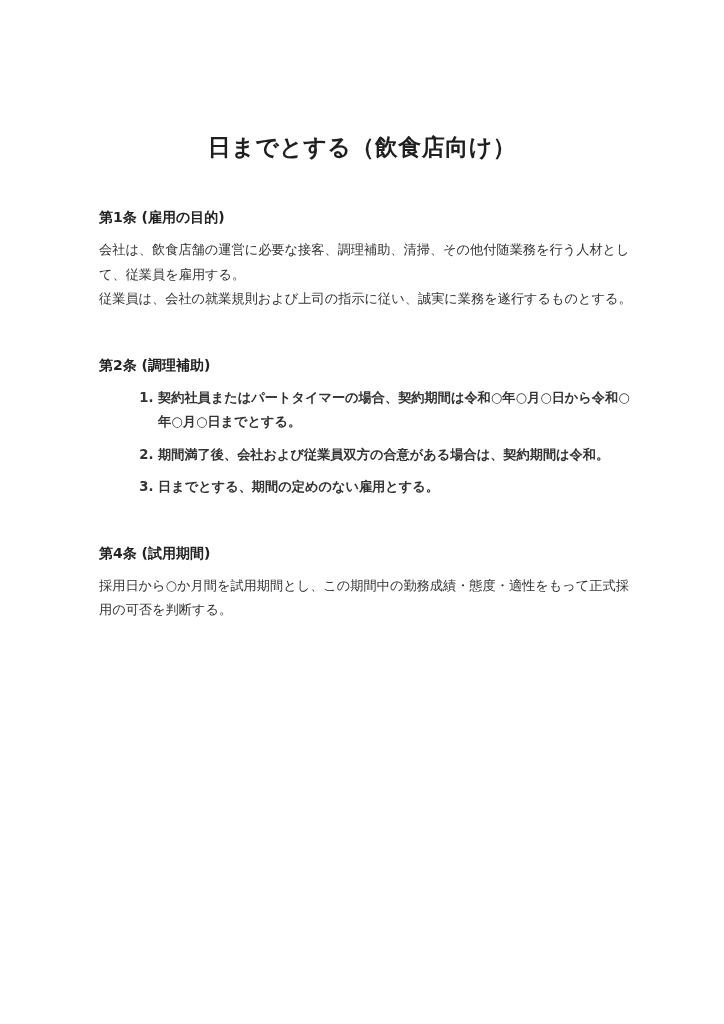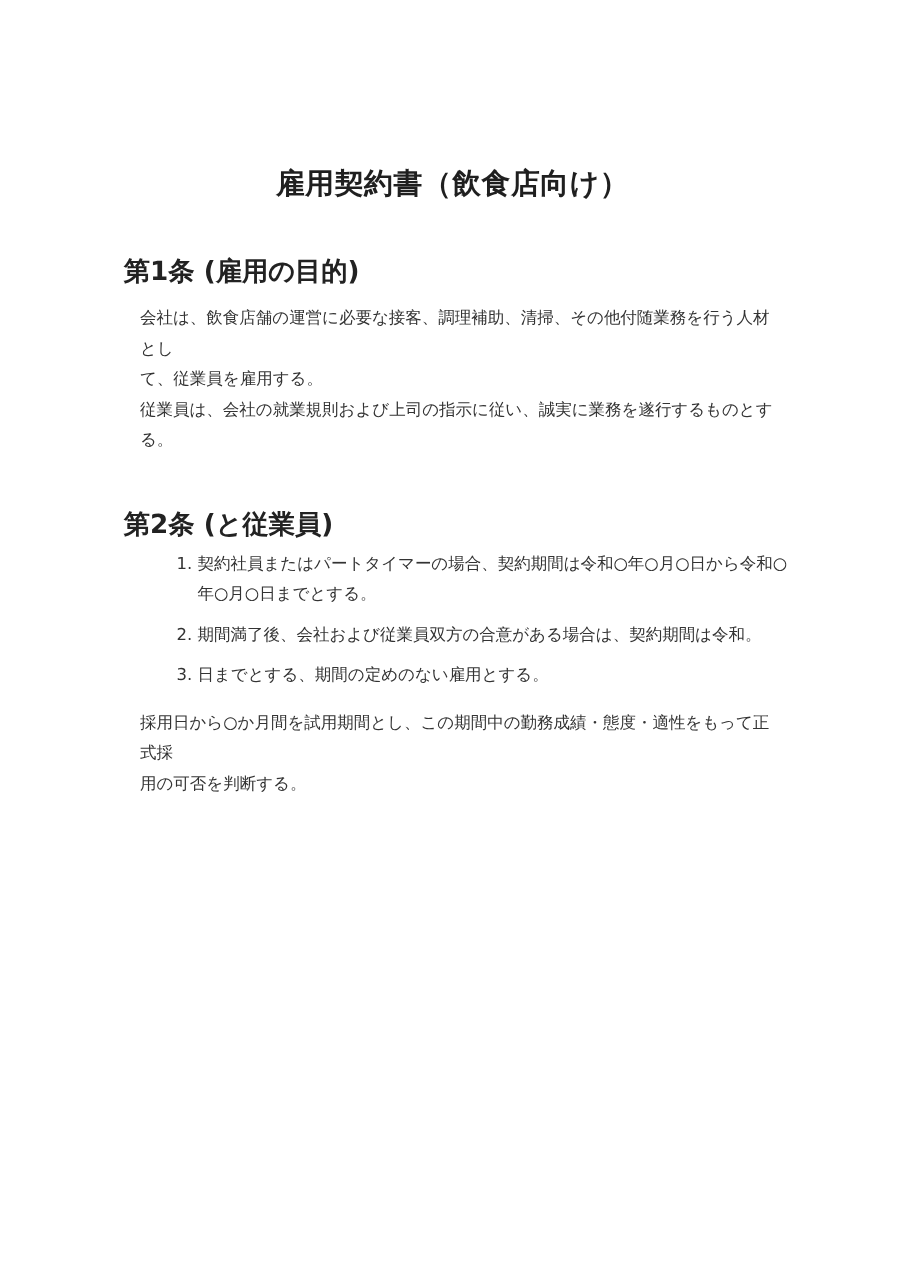--- a/index.html
+++ b/index.html
@@ -33,74 +33,76 @@
     margin-left: 99px;
     width: 541px;
     font-size: 13.2px;
     line-height: 24.5px;
   }
   .intro {
     margin: 49px 0 0 0;
     white-space: pre-line;
   }
   .clause-heading {
-    font-size: 21px;
+    font-size: 14px;
     line-height: 25px;
     font-weight: bold;
     color: #222222;
     margin: 41px 0 8px 0;
   }
   .clause-body {
-    margin: 13px;
+    margin: 0;
     white-space: pre-line;
   }
   ol.clause-list {
     margin: 0;
     padding: 0 0 0 59px;
     list-style: decimal;
+    font-weight: bold;
   }
   ol.clause-list li {
     white-space: pre-line;
   }
   ol.clause-list li + li {
     margin-top: 8px;
   }
   ol.clause-list li::marker {
     color: #333333;
   }
 </style>
 </head>
 <body>
 
 <div class="page">
 
-  <h1 class="doc-title">雇用契約書（飲食店向け）</h1>
+  <h1 class="doc-title">日までとする（飲食店向け）</h1>
 
   <div class="content">
 
 
     <section>
       <h2 class="clause-heading">第1条 (雇用の目的)</h2>
       <p class="clause-body">会社は、飲食店舗の運営に必要な接客、調理補助、清掃、その他付随業務を行う人材とし
 て、従業員を雇用する。
 従業員は、会社の就業規則および上司の指示に従い、誠実に業務を遂行するものとする。</p>
     </section>
 
     <section>
-      <h2 class="clause-heading">第2条 (と従業員)</h2>
+      <h2 class="clause-heading">第2条 (調理補助)</h2>
     </section>
 
     <section>
       <ol class="clause-list">
         <li>契約社員またはパートタイマーの場合、契約期間は令和○年○月○日から令和○
 年○月○日までとする。</li>
         <li>期間満了後、会社および従業員双方の合意がある場合は、契約期間は令和。</li>
         <li>日までとする、期間の定めのない雇用とする。</li>
       </ol>
     </section>
 
     <section>
+      <h2 class="clause-heading">第4条 (試用期間)</h2>
       <p class="clause-body">採用日から○か月間を試用期間とし、この期間中の勤務成績・態度・適性をもって正式採
 用の可否を判断する。</p>
     </section>
 
   </div>
 </div>
 
 </body></html>

